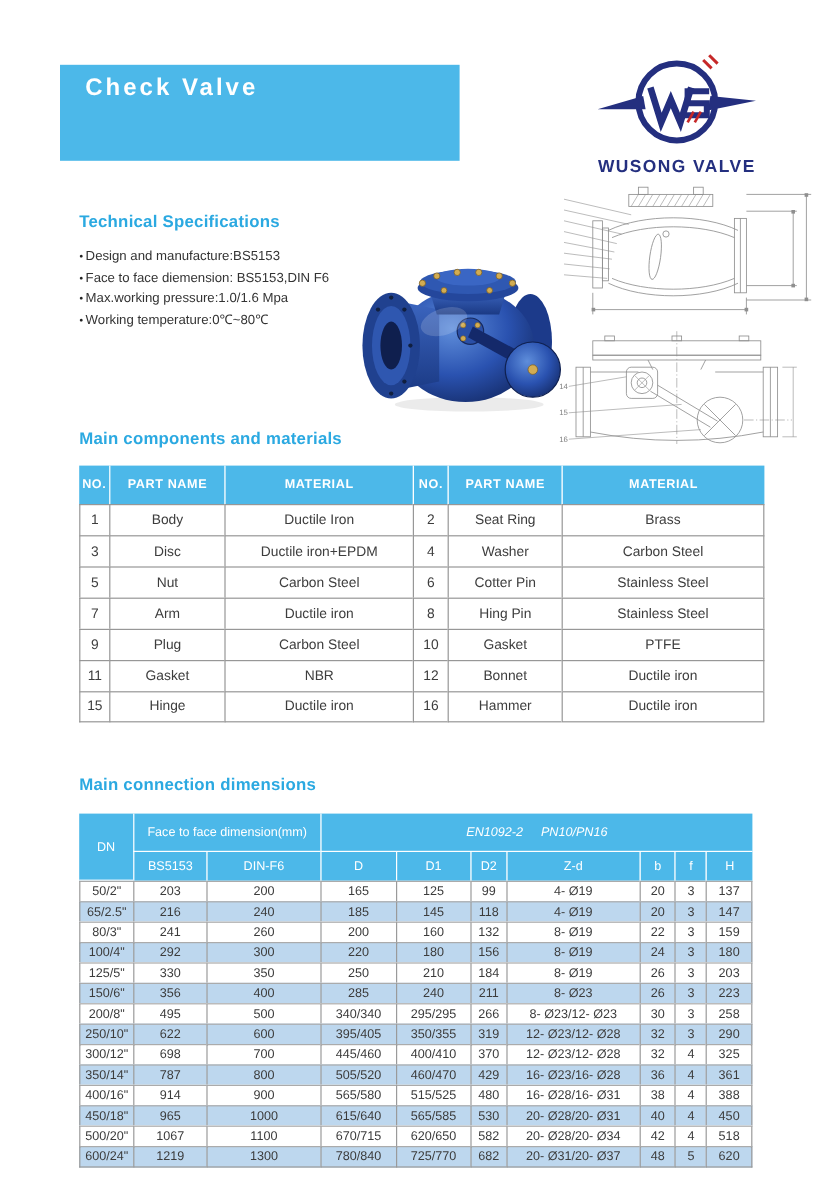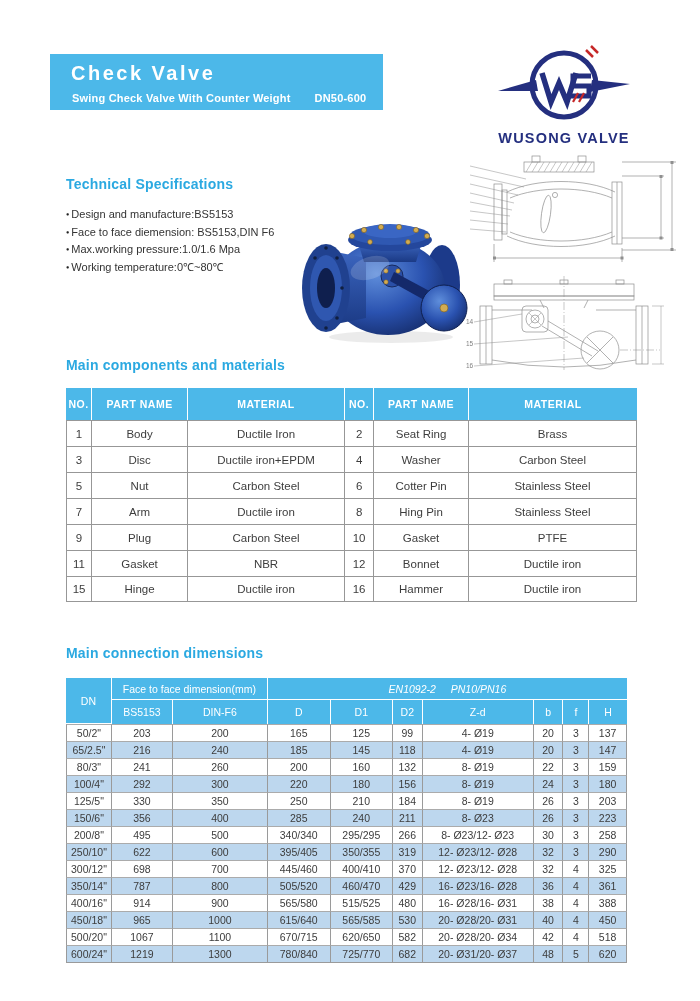--- a/index.html
+++ b/index.html
@@ -1,21 +1,21 @@
 <!DOCTYPE html>
 <html><head>
 <meta charset="utf-8">
 <style>
   * { margin:0; padding:0; box-sizing:border-box; }
   html,body { background:#fff; }
   body { font-family:"Liberation Sans", sans-serif; }
   .page { position:relative; width:700px; height:1001px; background:#ffffff; overflow:hidden; }
 
   
-  .banner { position:absolute; left:50px; top:54px; width:333px; height:56px; background:#4CB8E9; }
+  .banner { position:absolute; left:50px; top:54px; width:333px; height:80px; background:#4CB8E9; }
   .banner-title { position:absolute; left:21px; top:8px; font-size:20px; font-weight:bold; color:#fff; letter-spacing:2.5px; }
   .banner-sub { position:absolute; left:22px; top:38px; font-size:11px; font-weight:bold; color:#fff; letter-spacing:0.2px; white-space:nowrap; }
   .banner-range { margin-left:24px; }
 
   
   .logo { position:absolute; left:498px; top:38px; width:132px; height:112px; }
 
   
   .section-heading { position:absolute; left:66px; color:#2BA9E1; font-size:14px; font-weight:bold; letter-spacing:0.2px; }
   #h-specs { top:176px; }
@@ -35,39 +35,36 @@
   .components-table { position:absolute; left:66px; top:388px; width:571px; border-collapse:separate; border-spacing:0; table-layout:fixed; }
   .components-table th { background:#4CB8E9; color:#fff; font-size:10.5px; font-weight:bold; letter-spacing:0.5px; height:32px; border-left:1px solid #fff; text-align:center; vertical-align:middle; }
   .components-table th:first-child { border-left:none; }
   .components-table td { font-size:11.5px; color:#3d3d3d; text-align:center; vertical-align:middle; height:26px; border-left:1px solid #979797; border-top:1px solid #979797; background:#fff; }
   .components-table td:last-child { border-right:1px solid #979797; }
   .components-table tbody tr:last-child td { border-bottom:1px solid #979797; }
 
   
   .dims-table { position:absolute; left:66px; top:678px; width:561px; border-collapse:separate; border-spacing:0; table-layout:fixed; }
   .dims-table th { background:#4CB8E9; color:#fff; font-size:10.5px; font-weight:normal; border-left:1px solid #fff; text-align:center; vertical-align:middle; }
-  .dims-table thead tr.group-row th { height:22px; border-bottom:1px solid #fff; }
+  .dims-table thead tr.group-row th { height:32px; border-bottom:1px solid #fff; }
   .dims-table thead tr.sub-row th { height:24px; }
   .dims-table th.dn-th { border-left:none; border-bottom:none; }
   .dims-table th.en-th { word-spacing:12px;font-style:italic; }
   .dims-table td { font-size:10.5px; color:#3c3c3c; text-align:center; vertical-align:middle; height:16px; line-height:16px; border-left:1px solid #9a9a9a; border-top:1px solid #ababab; background:#fff; white-space:nowrap; }
   .dims-table td:last-child { border-right:1px solid #9a9a9a; }
   .dims-table tbody tr:last-child td { border-bottom:1px solid #9a9a9a; }
   .dims-table tbody tr.stripe td { background:#BDD7EE; }
 </style>
 </head>
 <body>
 
 <div class="page">
 
   <div class="banner">
     <div class="banner-title">Check Valve</div>
-    <div class="banner-sub">
-      <span>Swing Check Valve With Counter Weight</span><span class="banner-range">DN50-600</span>
-    </div>
   </div>
 
   <div class="logo">
     <svg width="132" height="112" viewBox="0 0 132 112">
       <circle cx="66" cy="47" r="32" fill="none" stroke="#242F7F" stroke-width="5"></circle>
       <rect x="86" y="12" width="14" height="9" fill="#ffffff" transform="rotate(40 93 16)"></rect>
       <line x1="88" y1="12" x2="95" y2="19" stroke="#C62828" stroke-width="2.5"></line>
       <line x1="93" y1="8" x2="100" y2="15" stroke="#C62828" stroke-width="2.5"></line>
       <polygon points="0,53 38,42 40,53" fill="#242F7F"></polygon>
       <polygon points="132,46 94,42 92,54" fill="#242F7F"></polygon>

